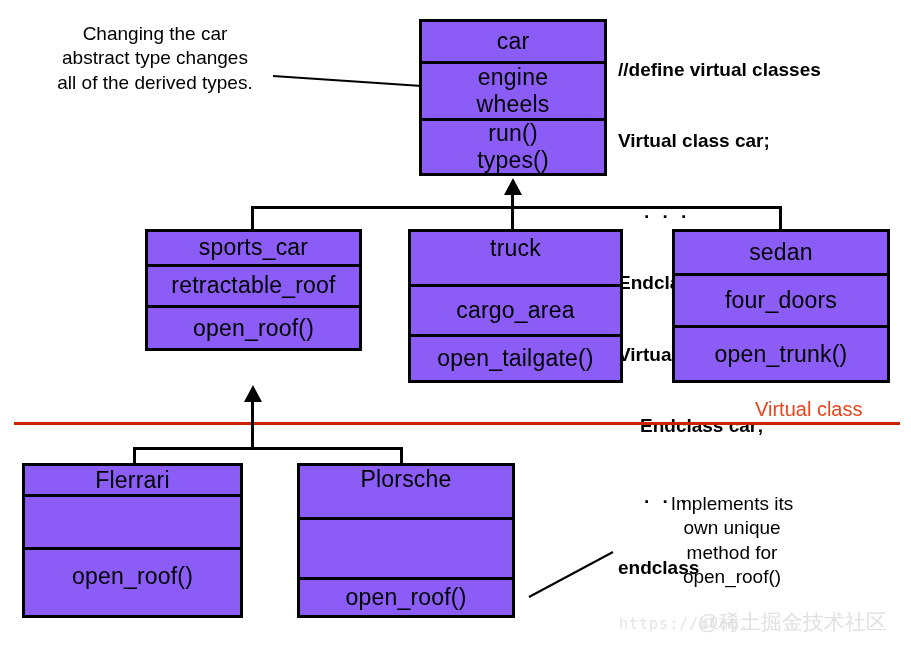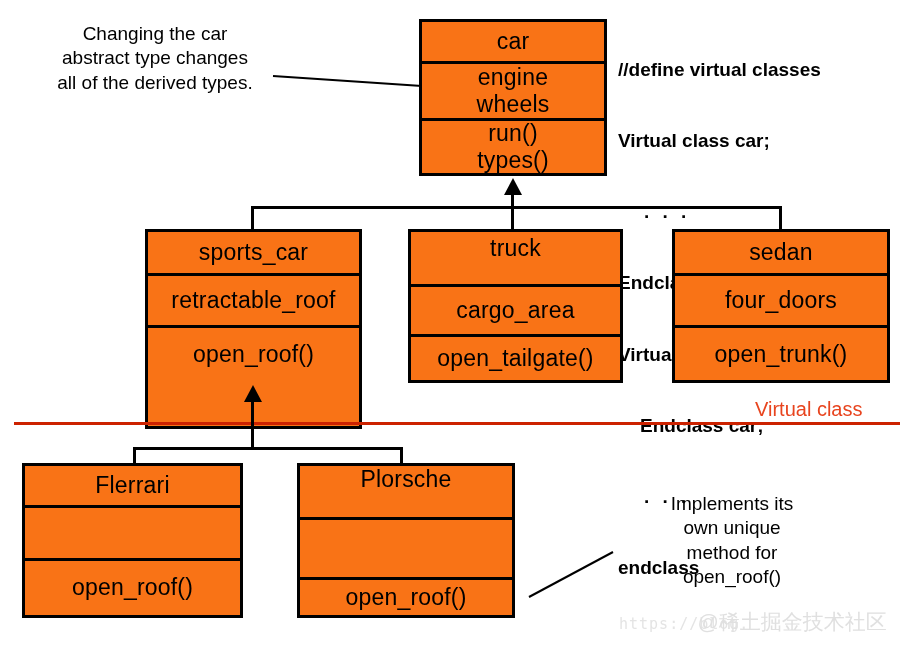--- a/index.html
+++ b/index.html
@@ -15,21 +15,21 @@
     overflow: hidden;
     font-family: "Liberation Sans", sans-serif;
     color: #000000;
   }
 
   
   .uml-class {
     position: absolute;
     box-sizing: border-box;
     border: 3px solid #000000;
-    background: #f97316;
+    background: #8b5cf6;
     display: flex;
     flex-direction: column;
   }
   .uml-row {
     box-sizing: border-box;
     display: flex;
     align-items: center;
     justify-content: center;
     text-align: center;
     white-space: pre;
@@ -165,21 +165,21 @@
       <span>types()</span>
     </div>
   </div>
 
   <div class="arrow-up" style="left:504px; top:178px;"></div>
   <div class="line-v" style="left:511px; top:194px; height:36px;"></div>
   <div class="line-h" style="left:251px; top:206px; width:531px;"></div>
   <div class="line-v" style="left:251px; top:206px; height:25px;"></div>
   <div class="line-v" style="left:779px; top:206px; height:25px;"></div>
 
-  <div class="uml-class" style="left:145px; top:229px; width:217px; height:200px;">
+  <div class="uml-class" style="left:145px; top:229px; width:217px; height:122px;">
     <div class="uml-row uml-name" style="height:41px;">sports_car</div>
     <div class="uml-row uml-attrs" style="height:52px;">
       <span>retractable_roof</span>
     </div>
     <div class="uml-row uml-ops" style="height:55px;">
       <span>open_roof()</span>
     </div>
   </div>
 
   <div class="uml-class" style="left:408px; top:229px; width:215px; height:154px;">
@@ -205,21 +205,21 @@
   <div class="virtual-label" style="left:755px; top:398px;">Virtual class</div>
   <div class="red-rule" style="left:14px; top:422px; width:886px;"></div>
 
   <div class="arrow-up" style="left:244px; top:385px;"></div>
   <div class="line-v" style="left:251px; top:400px; height:49px;"></div>
   <div class="line-h" style="left:133px; top:447px; width:270px;"></div>
   <div class="line-v" style="left:133px; top:447px; height:18px;"></div>
   <div class="line-v" style="left:400px; top:447px; height:18px;"></div>
 
   <div class="uml-class" style="left:22px; top:463px; width:221px; height:155px;">
-    <div class="uml-row uml-name" style="height:39px;">Flerrari</div>
+    <div class="uml-row uml-name" style="height:28px;">Flerrari</div>
     <div class="uml-row uml-attrs" style="height:53px;">
       <span></span>
     </div>
     <div class="uml-row uml-ops" style="height:55px;">
       <span>open_roof()</span>
     </div>
   </div>
 
   <div class="uml-class" style="left:297px; top:463px; width:218px; height:155px;gap:24px;">
     <div class="uml-row uml-name" style="height:41px;">Plorsche</div>

